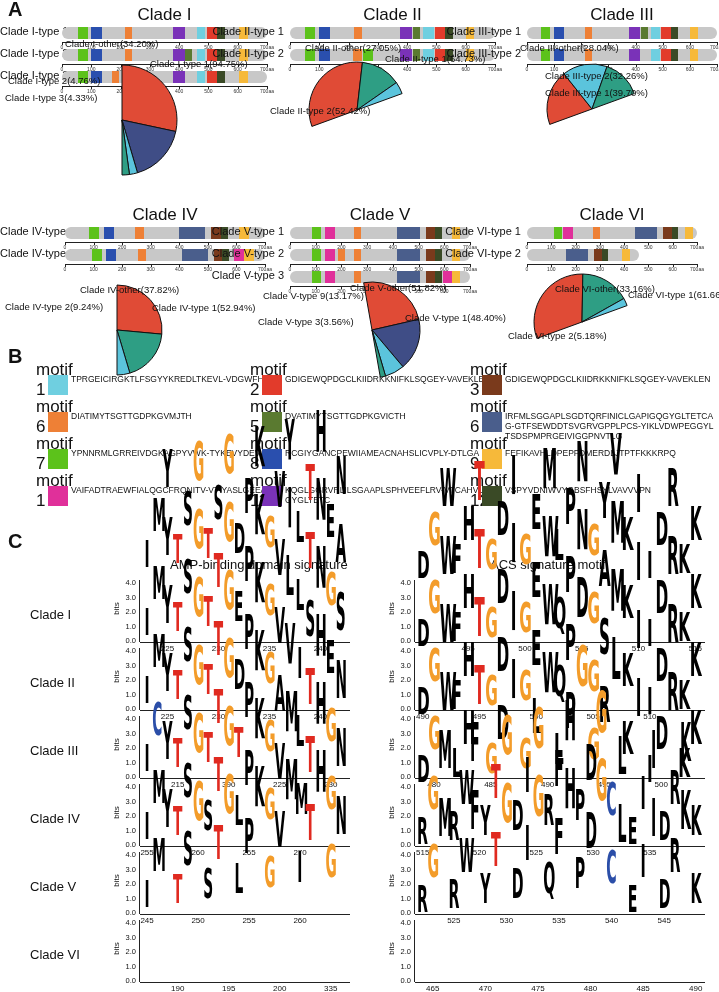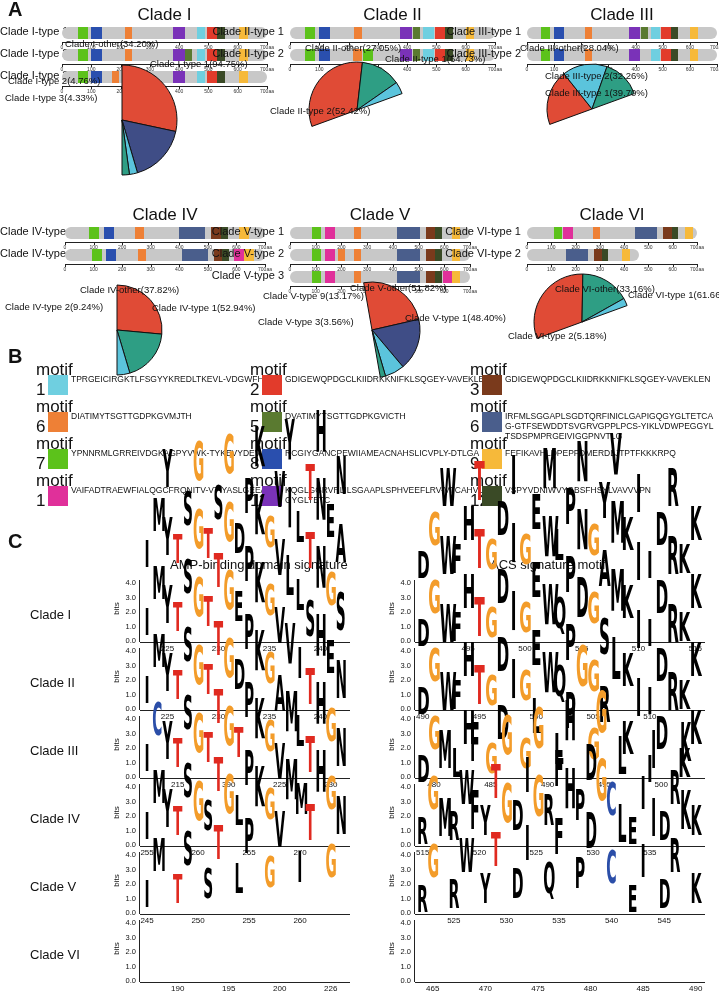--- a/index.html
+++ b/index.html
@@ -1041,21 +1041,21 @@
         <span class="ll" style="width:10.2px;font-size:13.77px;height:43px;color:#000000;transform:scaleY(3.122730573710966);">I</span>
         <span class="ll" style="width:10.2px;font-size:13.77px;height:50px;color:#e02a20;transform:scaleY(3.6310820624546114);">T</span>
         <span class="ll" style="width:10.2px;font-size:13.77px;height:57px;color:#000000;transform:scaleY(4.139433551198257);">H</span>
         <span class="ll" style="width:10.2px;font-size:13.77px;height:44px;color:#f39c2a;transform:scaleY(3.1953522149600584);">G</span>
         <span class="ll" style="width:10.2px;font-size:13.77px;height:51px;color:#000000;transform:scaleY(3.7037037037037037);">N</span>
       </div>
       <div class="xaxis" style="width:210px;"></div>
       <div class="xtick" style="left:67.69999999999999px;">190</div>
       <div class="xtick" style="left:118.69999999999999px;">195</div>
       <div class="xtick" style="left:169.7px;">200</div>
-      <div class="xtick" style="left:220.7px;">226</div>
+      <div class="xtick" style="left:220.7px;">335</div>
     </div>
     <div class="logo-box" style="left:385px;top:920px;width:320px;">
       <div class="logo-yaxis">
         <div class="bits">bits</div>
         <div class="ytick" style="top:2px;">4.0</div>
         <div class="ytick" style="top:16.5px;">3.0</div>
         <div class="ytick" style="top:31px;">2.0</div>
         <div class="ytick" style="top:45.5px;">1.0</div>
         <div class="ytick" style="top:60px;">0.0</div>
         <div class="yline"></div>

